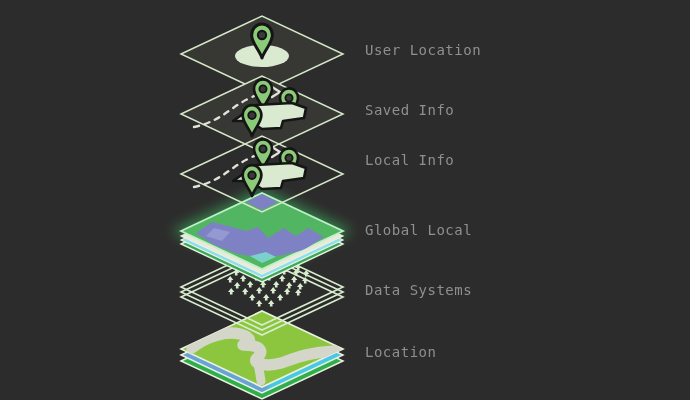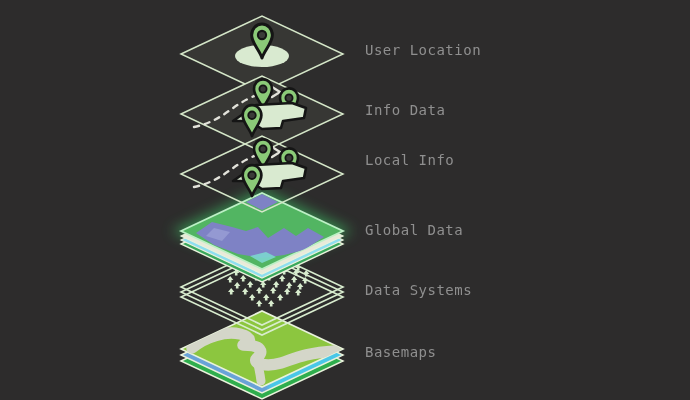--- a/index.html
+++ b/index.html
@@ -150,20 +150,20 @@
     </g>
 
     <g>
       <use href="#dia" transform="translate(262,174)" class="sheet-clear"></use>
       <use href="#pins-scene" transform="translate(262,174)"></use>
     </g>
   </svg>
 
   <div>
     <div class="layer-label label-user">User Location</div>
-    <div class="layer-label label-saved">Info Data</div>
+    <div class="layer-label label-saved">Saved Info</div>
     <div class="layer-label label-local">Local Info</div>
-    <div class="layer-label label-global">Global Data</div>
+    <div class="layer-label label-global">Global Local</div>
     <div class="layer-label label-trail">Data Systems</div>
-    <div class="layer-label label-base">Basemaps</div>
+    <div class="layer-label label-base">Location</div>
   </div>
 
 </div>
 
 </body></html>

